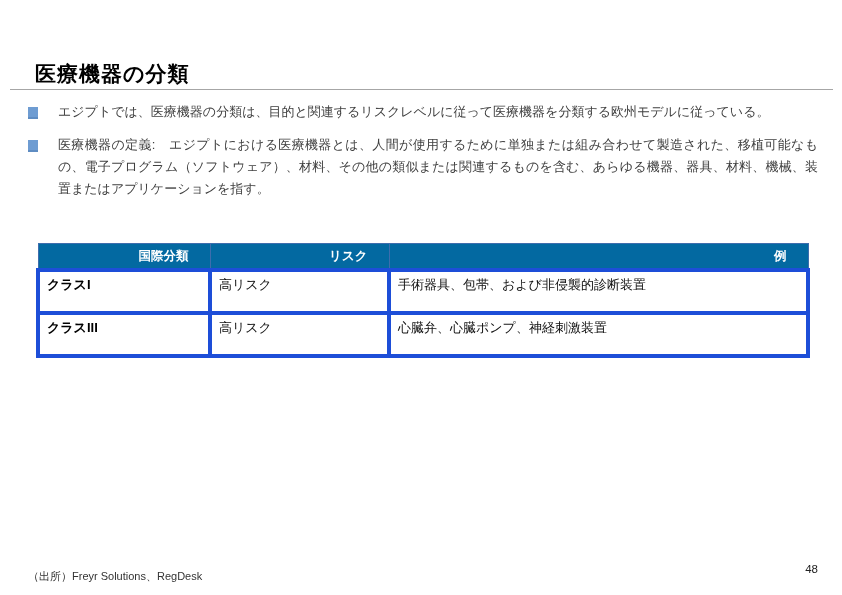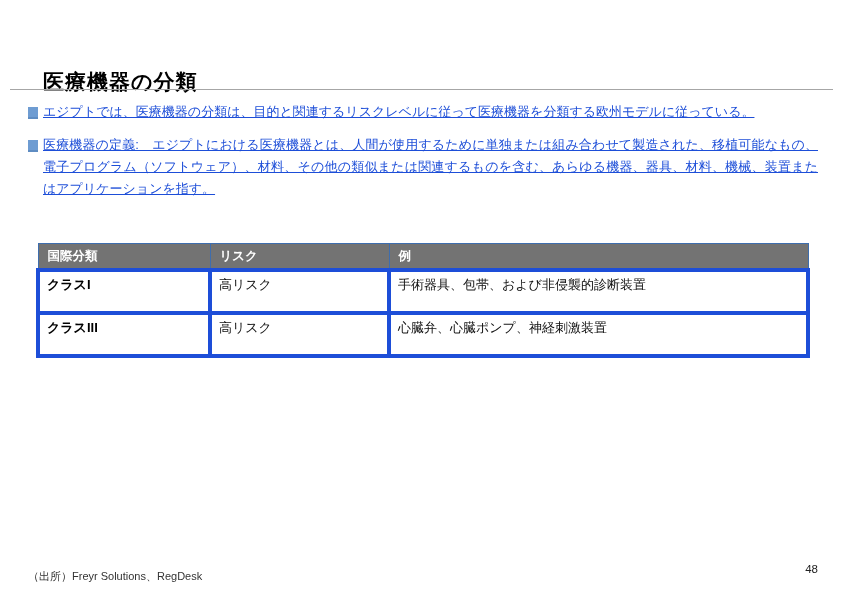--- a/index.html
+++ b/index.html
@@ -43,27 +43,26 @@
     border-top: 1px solid #a6a6a6;
   }
   .bullets {
     position: absolute;
     left: 28px;
     top: 101px;
     width: 790px;
   }
   .bullet-item {
     position: relative;
-    padding-left: 15px;
+    padding-left: 30px;
     margin-bottom: 11px;
     font-size: 13px;
     line-height: 22px;
-    color: #1d4ed8;
+    color: #404040;
     text-align: justify;
-    text-decoration: underline;
   }
   .bullet-square {
     position: absolute;
     left: 0;
     top: 6px;
     width: 10px;
     height: 10px;
     background: #6e9cd2;
     border-bottom: 2px solid #5e8cc2;
   }
@@ -73,30 +72,30 @@
     top: 243px;
     width: 770px;
     border-collapse: collapse;
     table-layout: fixed;
     font-size: 13px;
   }
   table.class-table col.col-class { width: 172px; }
   table.class-table col.col-risk  { width: 179px; }
   table.class-table col.col-ex    { width: 419px; }
   table.class-table th {
-    background: #737373;
+    background: #0369a1;
     color: #ffffff;
     font-weight: bold;
     font-size: 12.5px;
     height: 24px;
-    text-align: left;
+    text-align: right;
     vertical-align: middle;
     border: 1px solid #3e6dad;
     border-left: 1px solid #9ab2d4;
-    padding: 0 9px;
+    padding: 0 21px;
   }
   table.class-table th:first-child { border-left: 1px solid #3e6dad; }
   table.class-table td {
     height: 35px;
     vertical-align: top;
     border: 4px solid #1d4ed8;
     padding: 4px 7px 0 7px;
     color: #111111;
   }
   table.class-table td.class-name {
@@ -118,21 +117,21 @@
     color: #222222;
     text-align: center;
   }
 </style>
 </head>
 <body>
 
 <div class="slide">
 
 
-  <h1 class="page-title" style="margin:16px;">医療機器の分類</h1>
+  <h1 class="page-title" style="margin:8px;">医療機器の分類</h1>
 
   <div class="divider"></div>
 
   <div class="bullets">
     <div class="bullet-item">
       <span class="bullet-square"></span>
       <span>エジプトでは、医療機器の分類は、目的と関連するリスクレベルに従って医療機器を分類する欧州モデルに従っている。</span>
     </div>
     <div class="bullet-item">
       <span class="bullet-square"></span>

